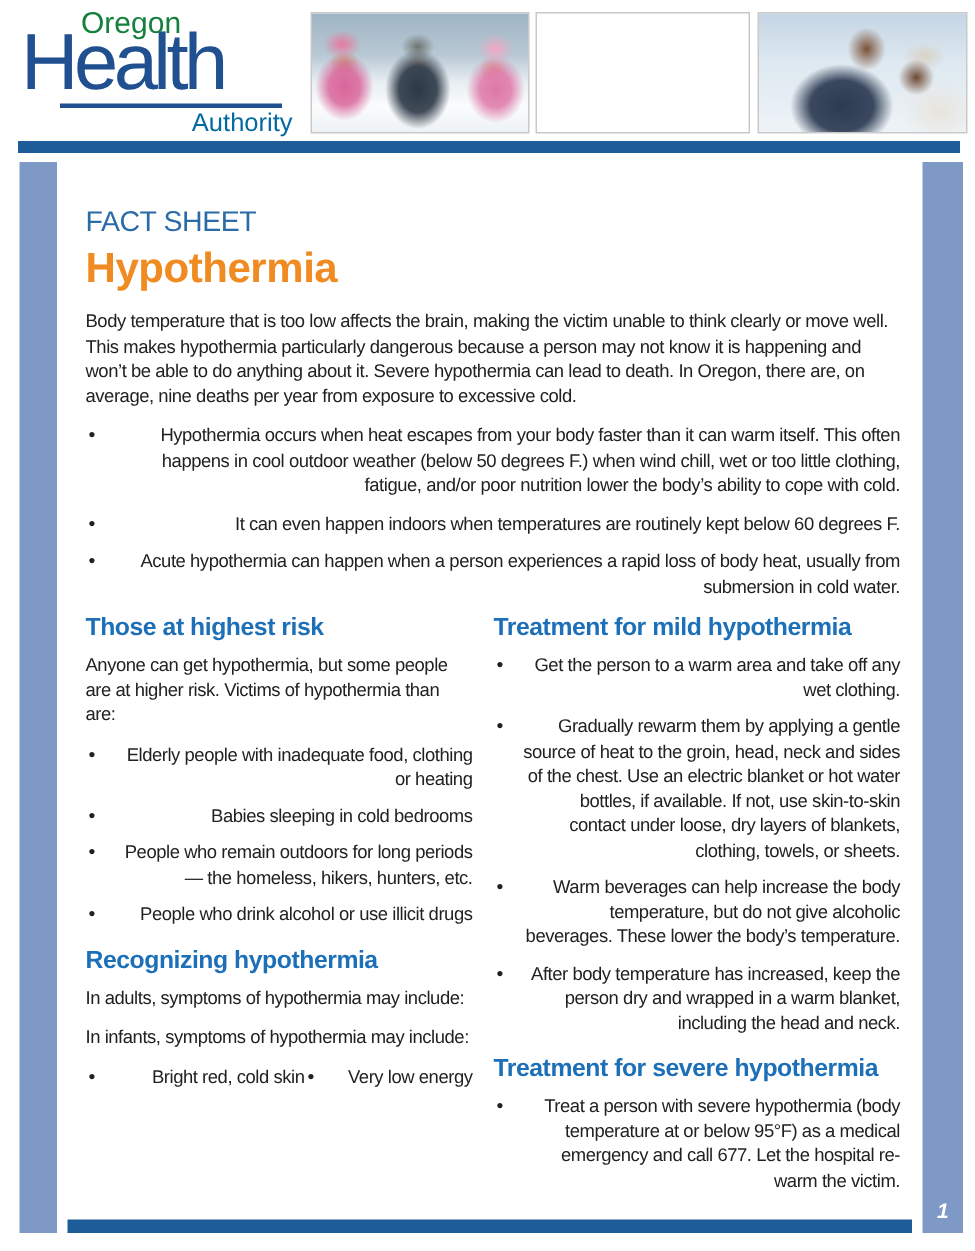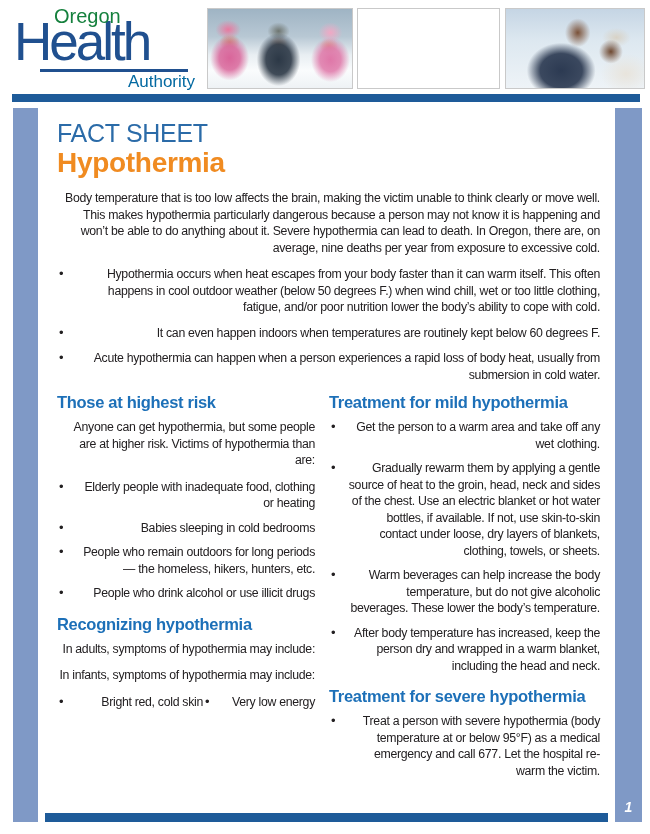--- a/index.html
+++ b/index.html
@@ -56,23 +56,23 @@
   .top-bar    { position: absolute; left: 12px; top: 94px; width: 628px; height: 8px; background: #1e5b99; }
   .left-rail  { position: absolute; left: 13px; top: 108px; width: 25px; height: 714px; background: #7f99c6; }
   .right-rail { position: absolute; left: 615px; top: 108px; width: 27px; height: 714px; background: #7f99c6; }
   .bottom-bar { position: absolute; left: 45px; top: 813px; width: 563px; height: 9px; background: #1e5b99; }
   .page-number { position: absolute; bottom: 7px; left: 0; width: 100%; text-align: center;
                  color: #ffffff; font-weight: bold; font-style: italic; font-size: 14px; }
 
   
   .content { position: absolute; left: 57px; top: 112px; width: 543px;
              font-size: 12.3px; line-height: 16.5px; letter-spacing: -0.3px; }
-  .eyebrow { font-size: 25px; line-height: 22px; color: #2b6ba8; margin-top: 10px; }
+  .eyebrow { font-size: 19px; line-height: 22px; color: #2b6ba8; margin-top: 26px; }
   .title   { font-size: 28px; line-height: 31px; color: #f08b21; font-weight: bold; margin: 3px 0 12px; }
-  .content p { margin: 0 0 10px; text-align: right; }
+  .content p { margin: 0 0 10px; }
 
   ul.bullets { list-style: none; margin: 0; padding: 0; }
   ul.bullets li { position: relative; padding-left: 17px; margin-bottom: 8px; text-align: right; }
   ul.bullets li::before { content: "\2022"; position: absolute; left: 2px; top: 0; font-size: 13px; }
   ul.lead li { margin-bottom: 9px; }
   ul.lead { margin-bottom: 2px; }
 
   .cols { display: flex; margin-top: 0; }
   .col-left  { flex: none; width: 272px; padding-right: 14px; }
   .col-right { flex: 1; min-width: 0; }

